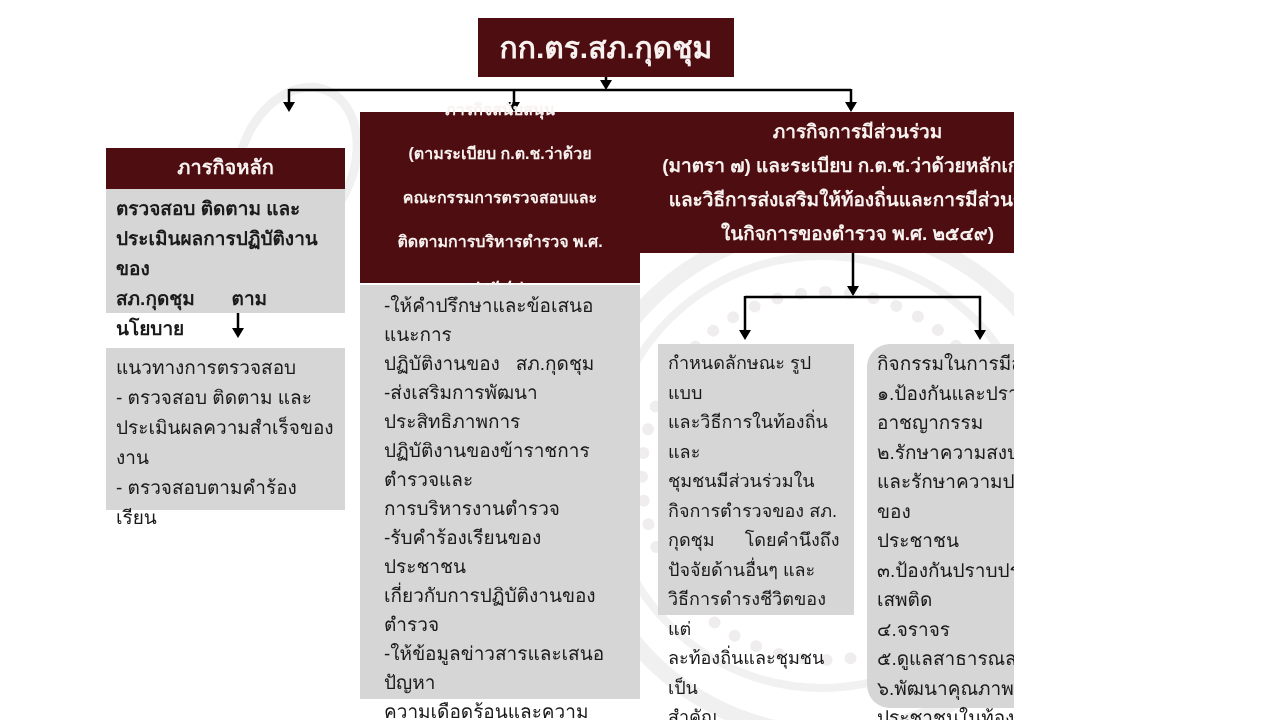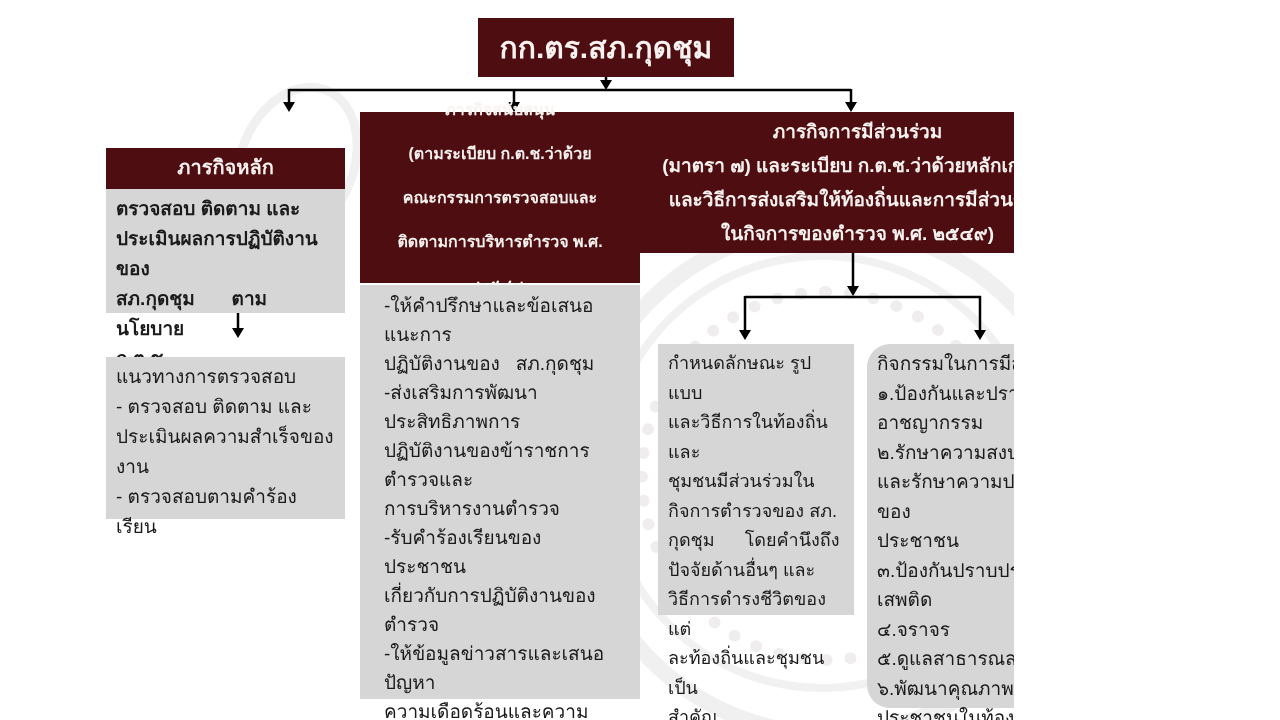--- a/index.html
+++ b/index.html
@@ -37,21 +37,21 @@
     display: flex; align-items: center; justify-content: center;
     text-align: center;
   }
   .gray {
     background: var(--box_gray, #D6D6D6);
     color: var(--body_text, #1A1A1A);
   }
   .title-box     { left: 478px; top: 18px;  width: 256px; height: 59px;  font-size: 30px; }
   .main-header   { left: 106px; top: 112px; width: 239px; height: 74px;  font-size: 20px; line-height: 36px; margin-top: 36px; }
   .main-box1     { left: 106px; top: 189px; width: 239px; height: 124px; font-size: 19px; line-height: 30px; padding: 5px 10px; font-weight: bold; }
-  .main-box2     { left: 106px; top: 357px; width: 239px; height: 162px; font-size: 19px; line-height: 30px; padding: 5px 10px; }
+  .main-box2     { left: 106px; top: 348px; width: 239px; height: 162px; font-size: 19px; line-height: 30px; padding: 5px 10px; }
   .support-header{ left: 360px; top: 112px; width: 280px; height: 171px; font-size: 16px; line-height: 44px; }
   .support-box   { left: 360px; top: 285px; width: 280px; height: 414px; font-size: 19px; line-height: 29px; padding: 6px 24px; }
   .part-header   { left: 634px; top: 112px; width: 447px; height: 141px; font-size: 19px; line-height: 34px; }
   .part-sub1     { left: 658px; top: 344px; width: 196px; height: 271px; font-size: 18px; line-height: 29.5px; padding: 5px 10px; }
   .part-sub2     { left: 867px; top: 344px; width: 237px; height: 364px; font-size: 19px; line-height: 29.5px; padding: 5px 10px; border-radius: 23px; }
 </style>
 </head>
 <body>
 
 <div class="slide">

